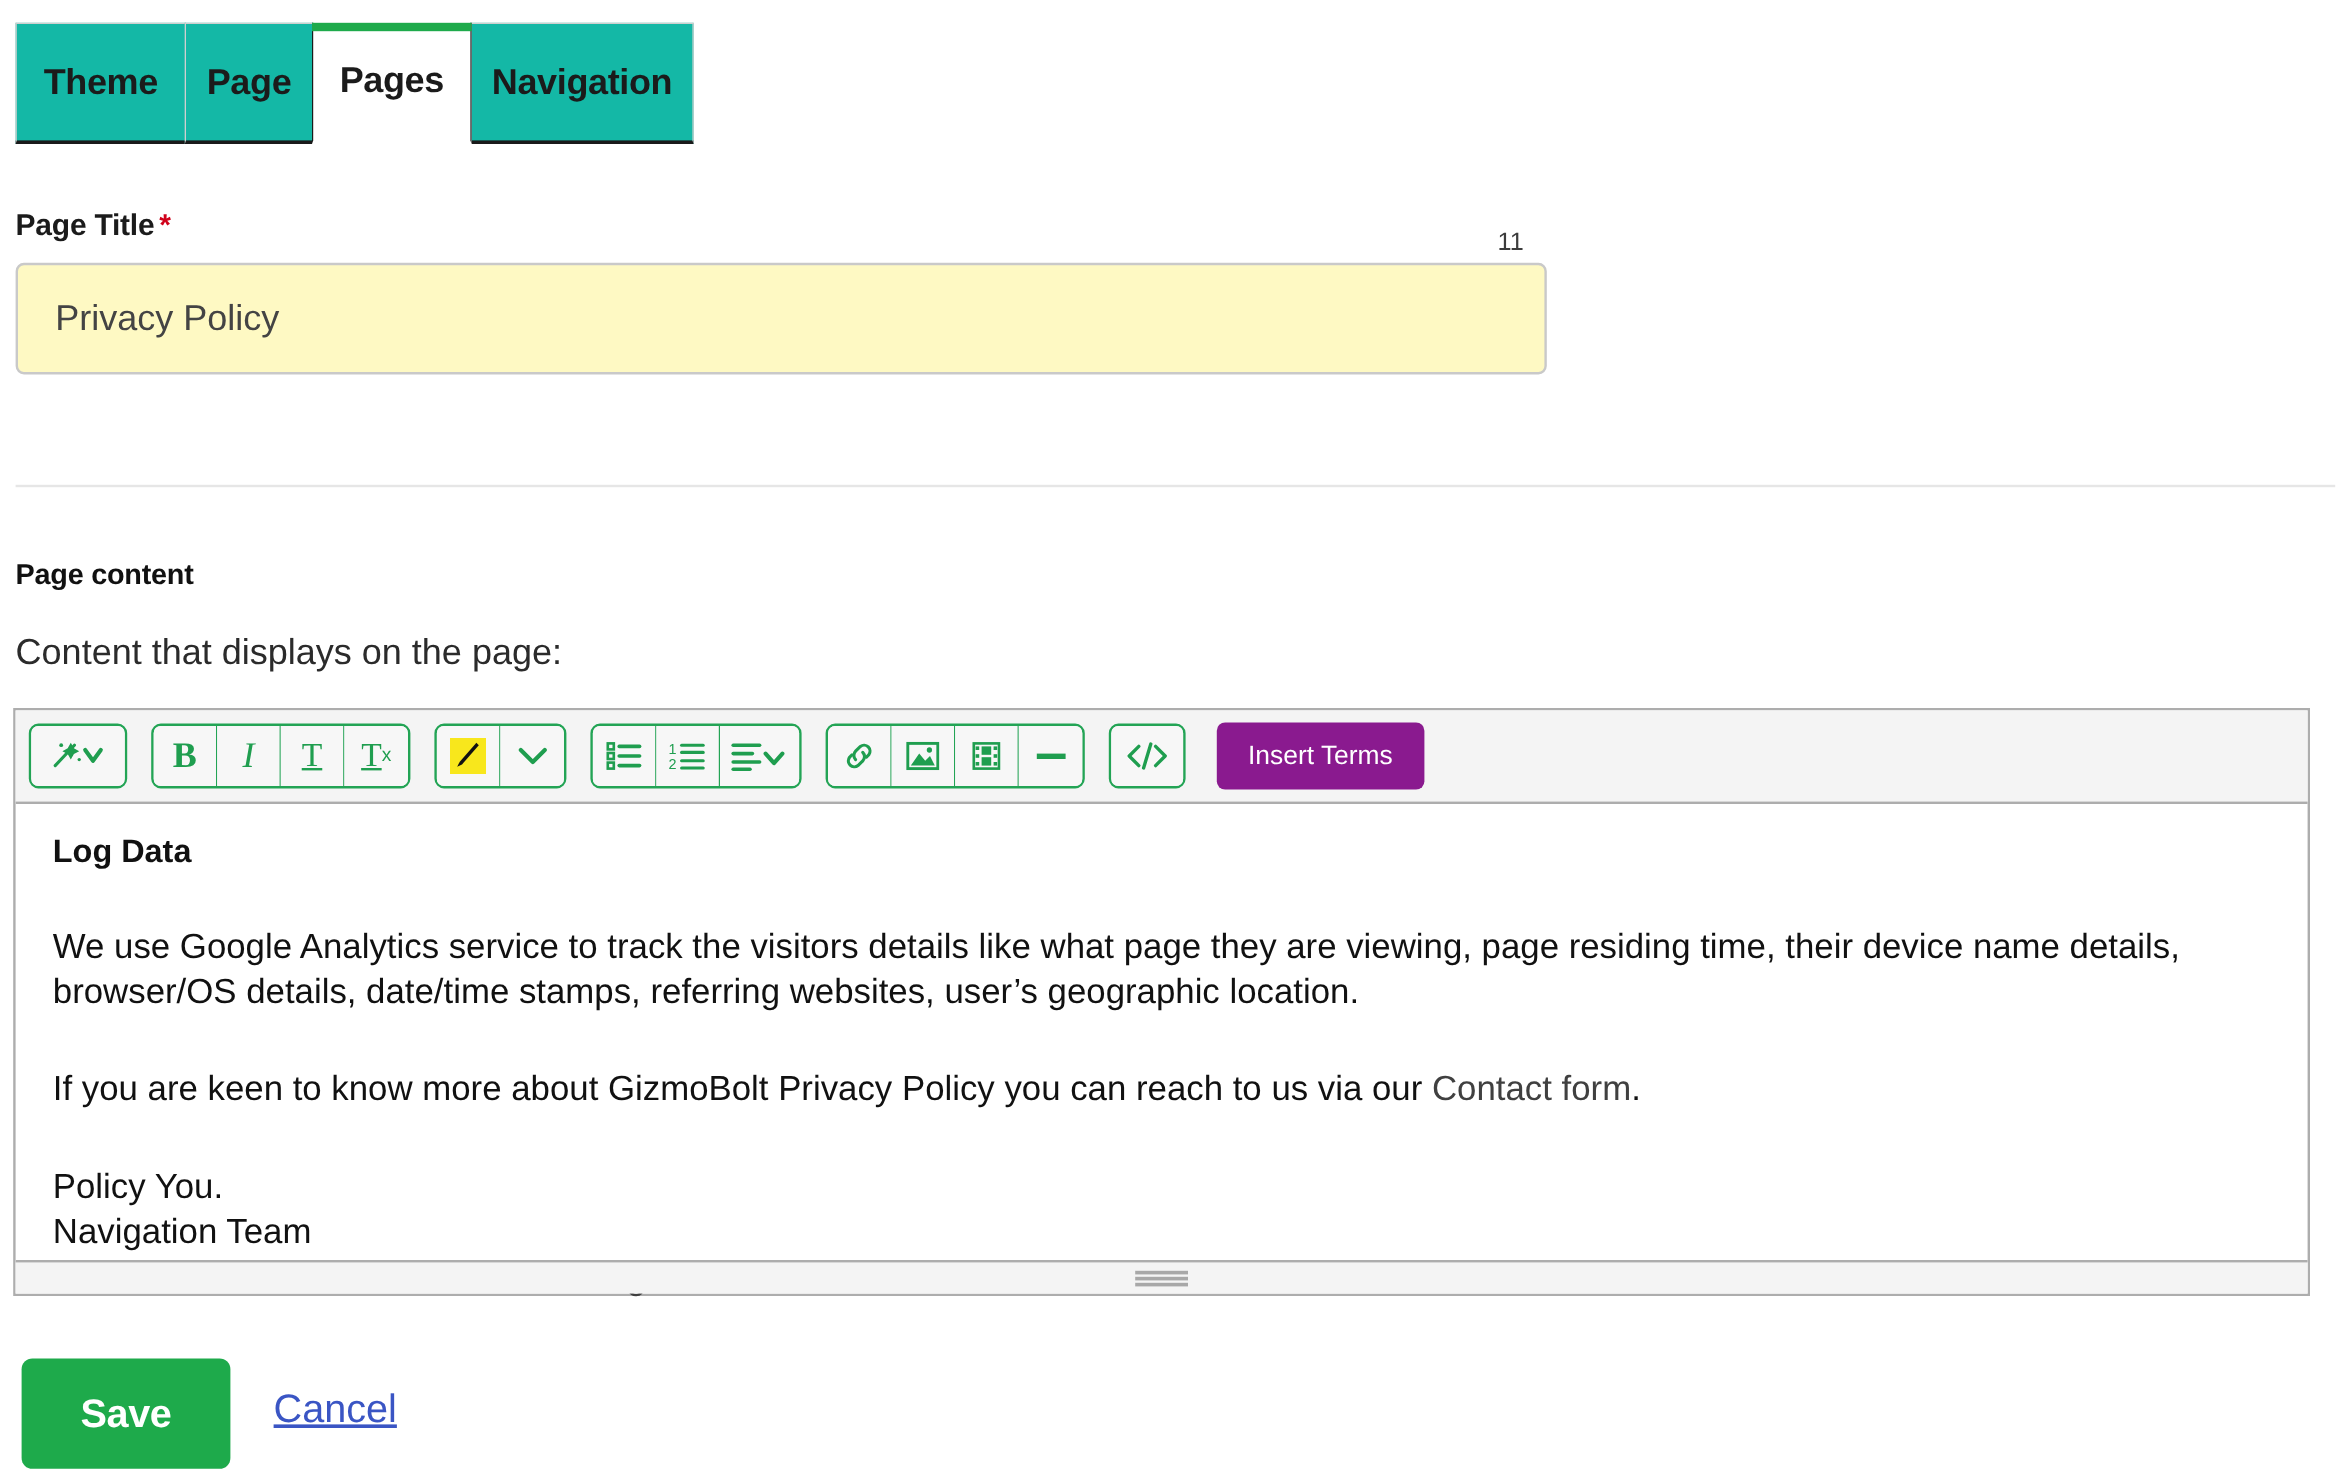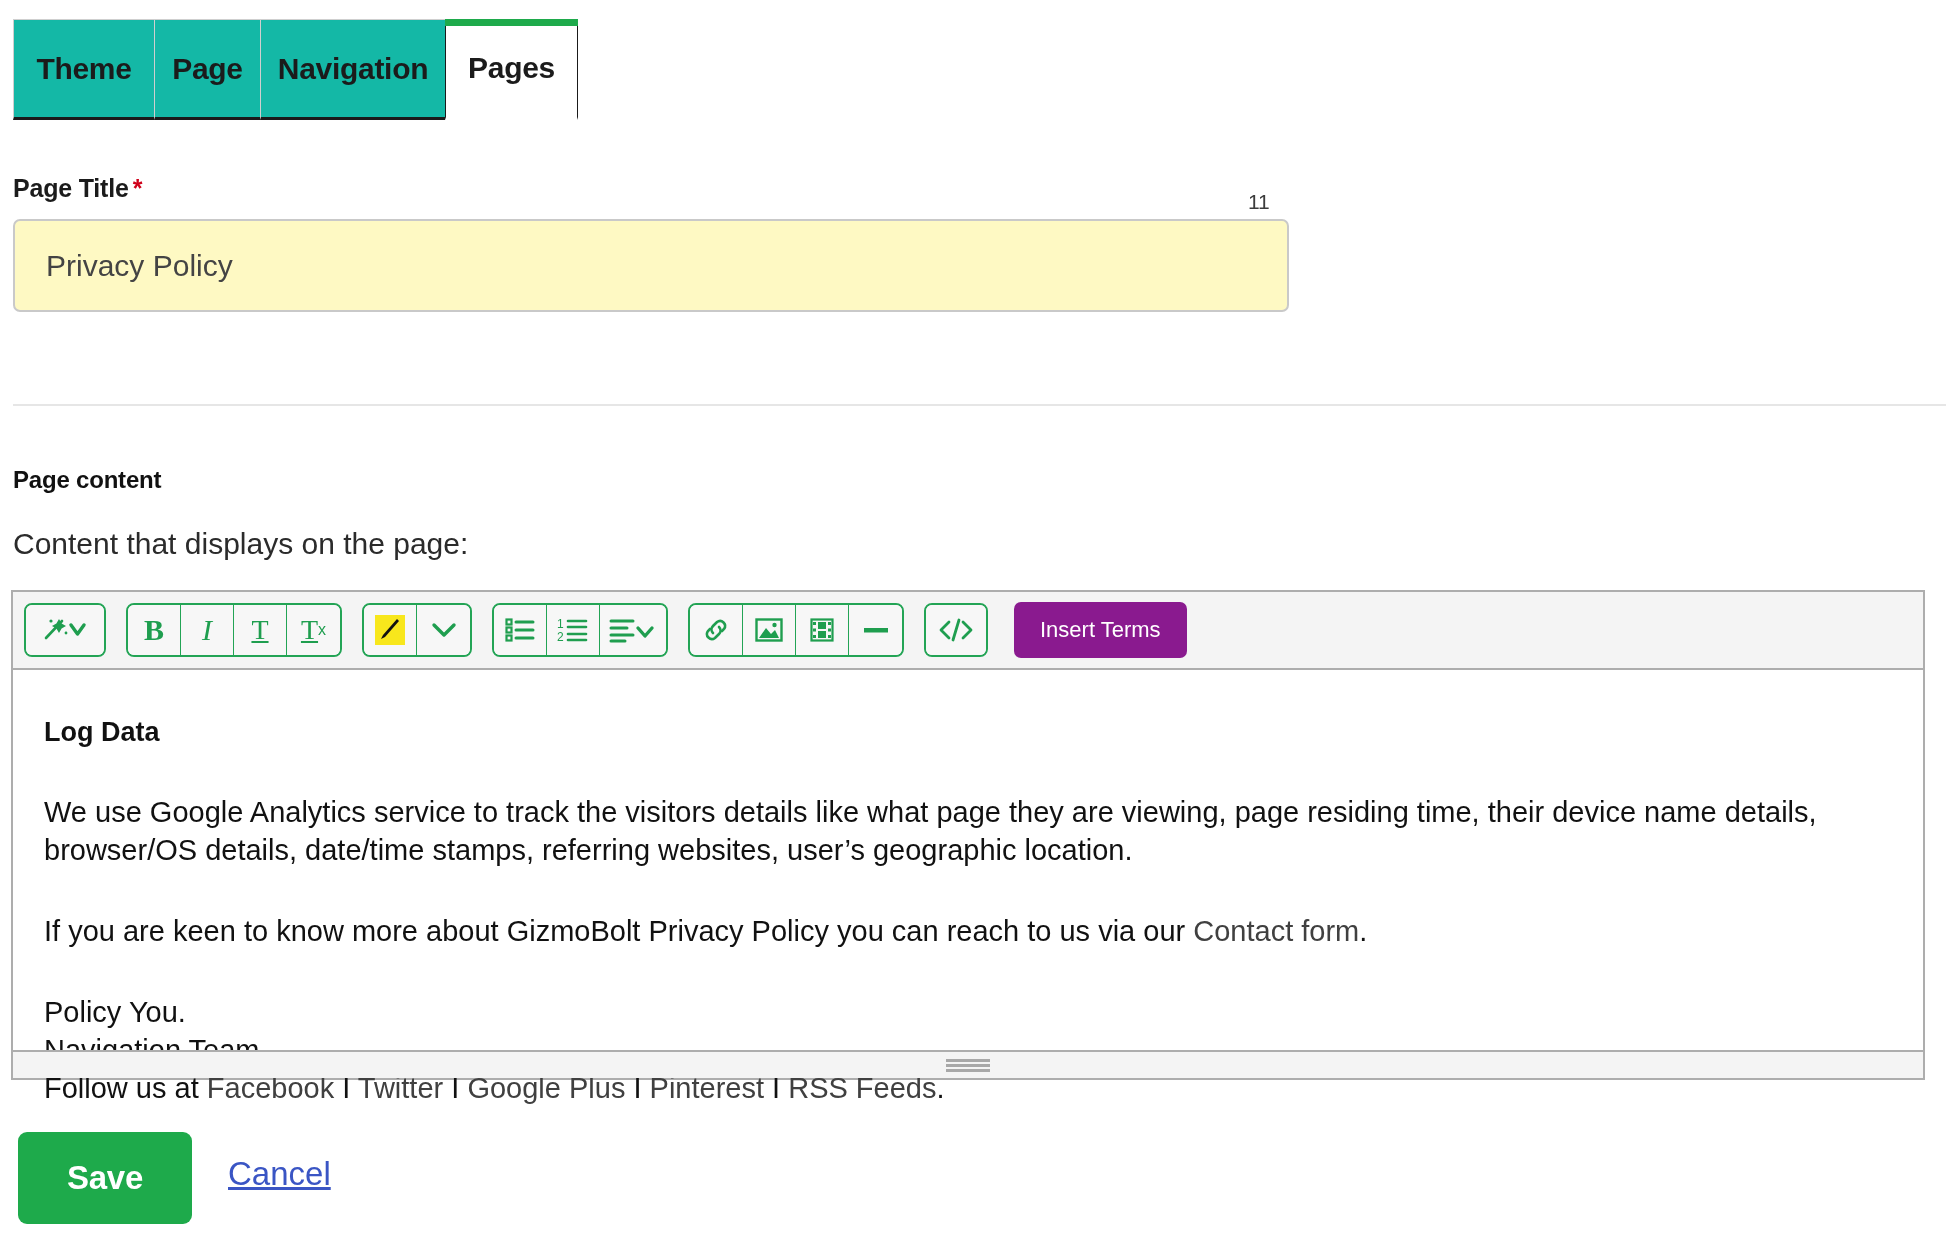--- a/index.html
+++ b/index.html
@@ -176,21 +176,20 @@
   }
 
   
   .ebody {
     padding: 22px 47px 0 31px;
     height: 425px;
     overflow: hidden;
     font-size: 29px;
     color: #111;
     line-height: 1.33;
-    margin-top: 23px;
   }
   .ebody h3 {
     margin: 0 0 42px 0;
     font-size: 27px;
     font-weight: bold;
     color: #111;
   }
   .ebody p { margin: 0 0 42px 0; }
   .ebody p.tight { margin: 0; line-height: 1.32; }
   .ebody a { color: #404040; text-decoration: none; }
@@ -246,25 +245,25 @@
 </head>
 <body>
 
 <div class="tabbar">
   <div class="tab tab-w1">
     <span>Theme</span>
   </div>
   <div class="tab tab-w2">
     <span>Page</span>
   </div>
+  <div class="tab tab-w3 active">
+    <span>Pages</span>
+  </div>
   <div class="tab tab-w4">
     <span>Navigation</span>
-  </div>
-  <div class="tab tab-w3 active">
-    <span>Pages</span>
   </div>
 </div>
 
 <div class="field-label">
   <span>Page Title</span><span class="req-star">*</span>
 </div>
 
 <div class="char-count">11</div>
 
 <input class="title-input" type="text" value="Privacy Policy" style="">

